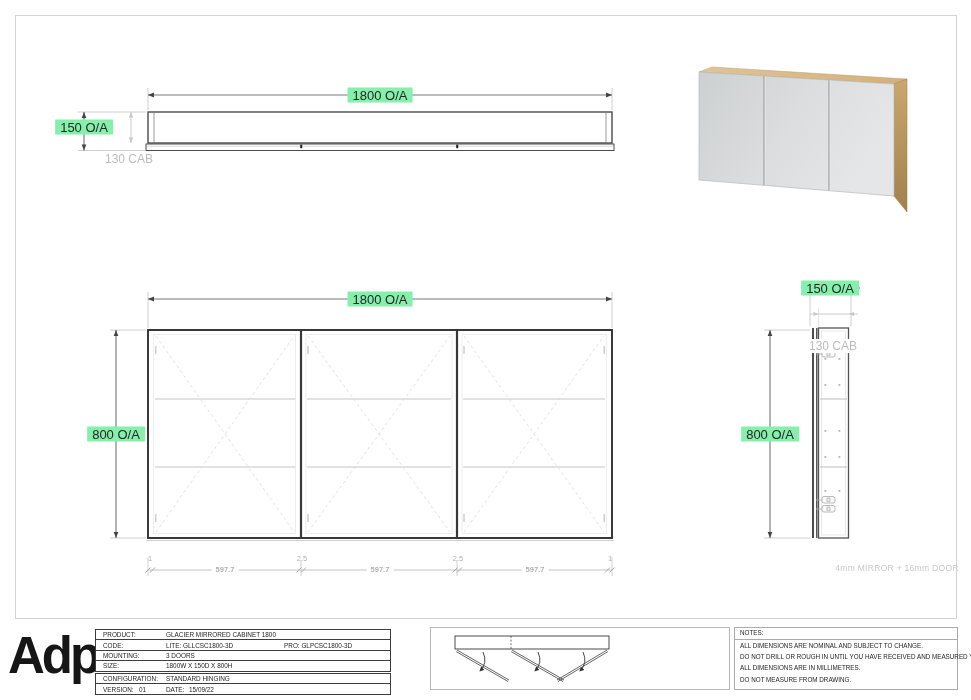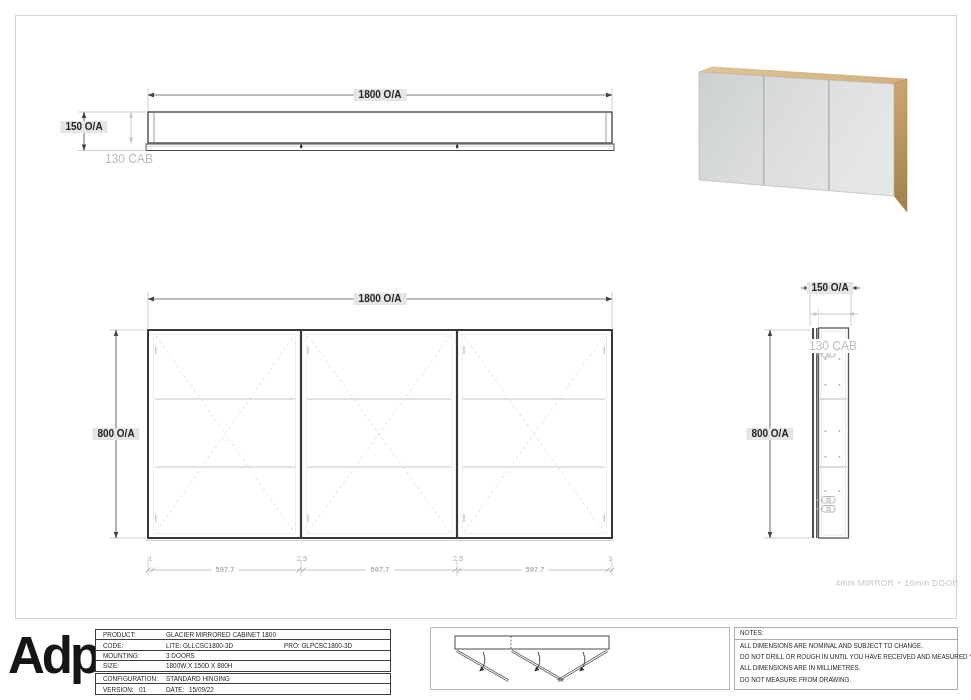--- a/index.html
+++ b/index.html
@@ -1,20 +1,20 @@
 <!DOCTYPE html>
 <html><head>
 <meta charset="utf-8">
 <style>
   html,body{margin:0;padding:0;background:#fff;}
   #sheet{position:relative;width:971px;height:700px;background:#fff;overflow:hidden;
          font-family:"Liberation Sans",sans-serif;}
   .abs{position:absolute;}
   .ctr{transform:translate(-50%,-50%);white-space:nowrap;}
-  .dimtxt{font-size:10px;font-weight:700;color:#262626;background:#e5e5e5;padding:1px 5px;line-height:1;}
+  .dimtxt{font-size:13px;font-weight:400;color:#262626;background:#86efac;padding:1px 5px;line-height:1;}
   .dimgrey{font-size:12px;font-weight:400;color:#bdbdbd;background:#fff;padding:1px 4px;line-height:1;margin-top:32px;}
   .chain{font-size:7.5px;color:#b1b1b1;line-height:1;}
   .chain.wbg{background:#fff;padding:0 4px;font-weight:bold;}
   .caption{font-size:8.5px;color:#c8c8c8;letter-spacing:.3px;}
   #border-frame{left:15px;top:15px;width:940px;height:602px;border:1px solid #d4d4d4;}
   
   #logo{left:8px;top:624px;width:86px;height:66px;font-size:51px;font-weight:800;
         letter-spacing:-3px;color:#161616;line-height:64px;}
   .tblock{left:95px;top:629px;width:296px;font-size:6.4px;color:#1d1d1d;}
   .tb{border:1px solid #3d3d3d;background:#fff;}
@@ -243,21 +243,21 @@
   <div class="abs ctr chain wbg" style="left:225px;top:570px">597.7</div>
   <div class="abs ctr chain" style="left:302px;top:559px">2.5</div>
   <div class="abs ctr chain wbg" style="left:380px;top:570px">597.7</div>
   <div class="abs ctr chain" style="left:458px;top:559px">2.5</div>
   <div class="abs ctr chain wbg" style="left:535px;top:570px">597.7</div>
   <div class="abs ctr chain" style="left:610px;top:559px">1</div>
 
   <div class="abs ctr dimtxt" style="left:830px;top:288px">150 O/A</div>
   <div class="abs ctr dimgrey" style="left:833px;top:314px">130 CAB</div>
   <div class="abs ctr dimtxt" style="left:770px;top:434px">800 O/A</div>
-  <div class="abs ctr caption" style="left:897px;top:583px">4mm MIRROR + 16mm DOOR</div>
+  <div class="abs ctr caption" style="left:897px;top:568px">4mm MIRROR + 16mm DOOR</div>
 
   <div id="logo" class="abs">Adp</div>
 
   <div class="abs tblock">
     <div class="tb">
       <div class="trow">
         <span class="tlab">PRODUCT:</span>
         <span class="tval">GLACIER MIRRORED CABINET 1800</span>
       </div>
       <div class="trow">

